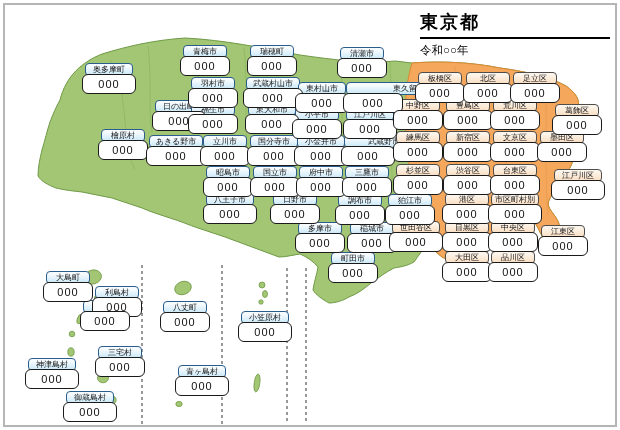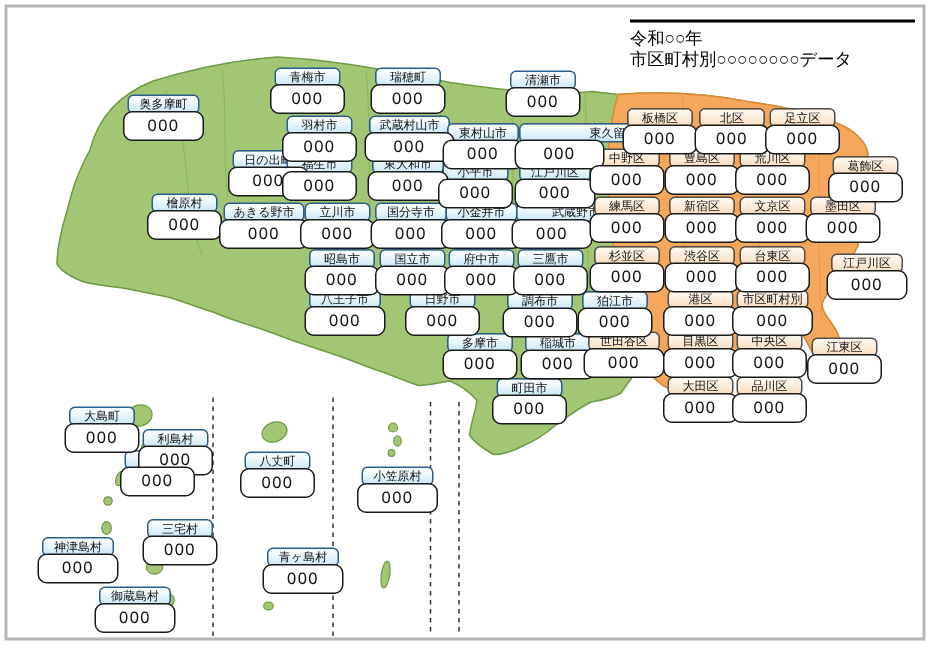--- a/index.html
+++ b/index.html
@@ -82,23 +82,23 @@
       <ellipse cx="183" cy="288" rx="8.5" ry="6.5" transform="rotate(-20 183 288)"></ellipse>
       <ellipse cx="179" cy="404" rx="3.2" ry="2.6"></ellipse>
       <circle cx="262" cy="285" r="3"></circle>
       <ellipse cx="265" cy="294" rx="2.5" ry="3.5"></ellipse>
       <circle cx="261" cy="302" r="2.2"></circle>
       <ellipse cx="257" cy="383" rx="2.8" ry="9" transform="rotate(8 257 383)"></ellipse>
     </g>
   </svg>
 
   <div id="titleblock">
+    <div id="page-title">東京都</div>
     <hr id="title-underline">
     <div class="subtitle">令和○○年</div>
-    <div class="subtitle">市区町村別○○○○○○○○データ</div>
   </div>
 
   <div id="labels">
       <div class="mbox city" style="left: 82px; top: 63px;">
         <div class="mname" style="width: 46px;">奥多摩町</div>
         <div class="mval" style="width: 52px;">000</div>
       </div>
       <div class="mbox city" style="left: 180px; top: 45px;">
         <div class="mname" style="width: 42px;">青梅市</div>
         <div class="mval" style="width: 48px;">000</div>

